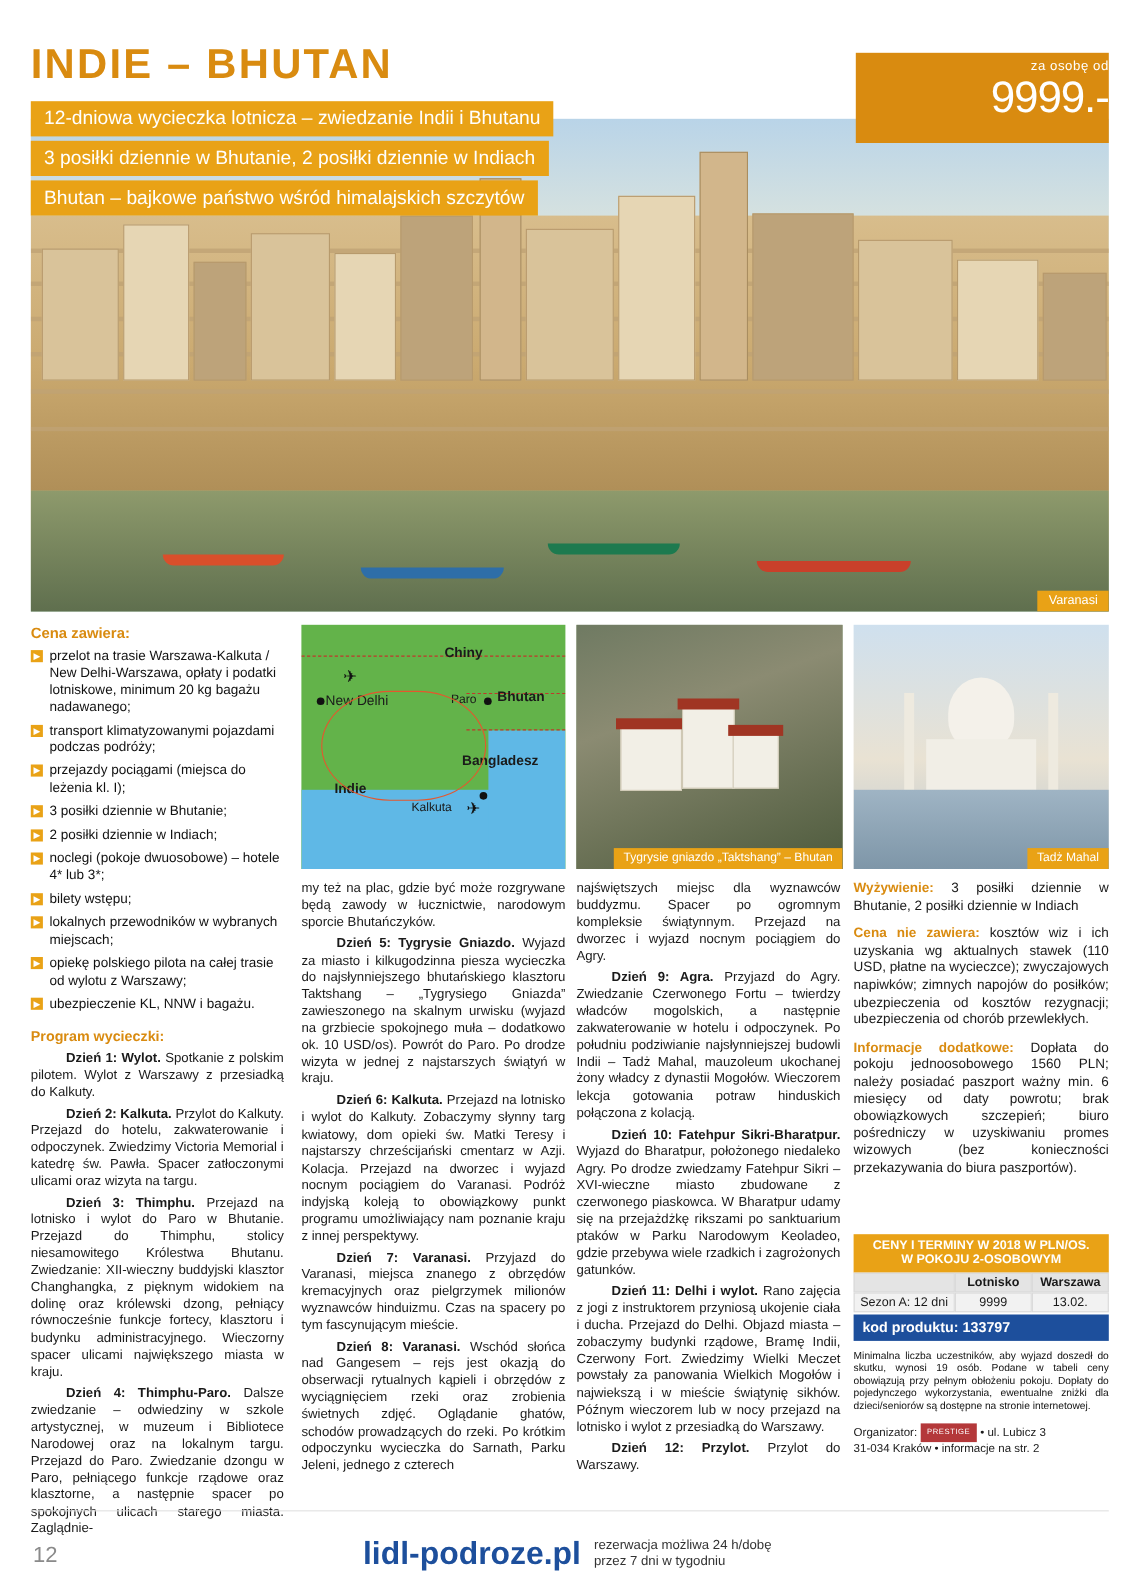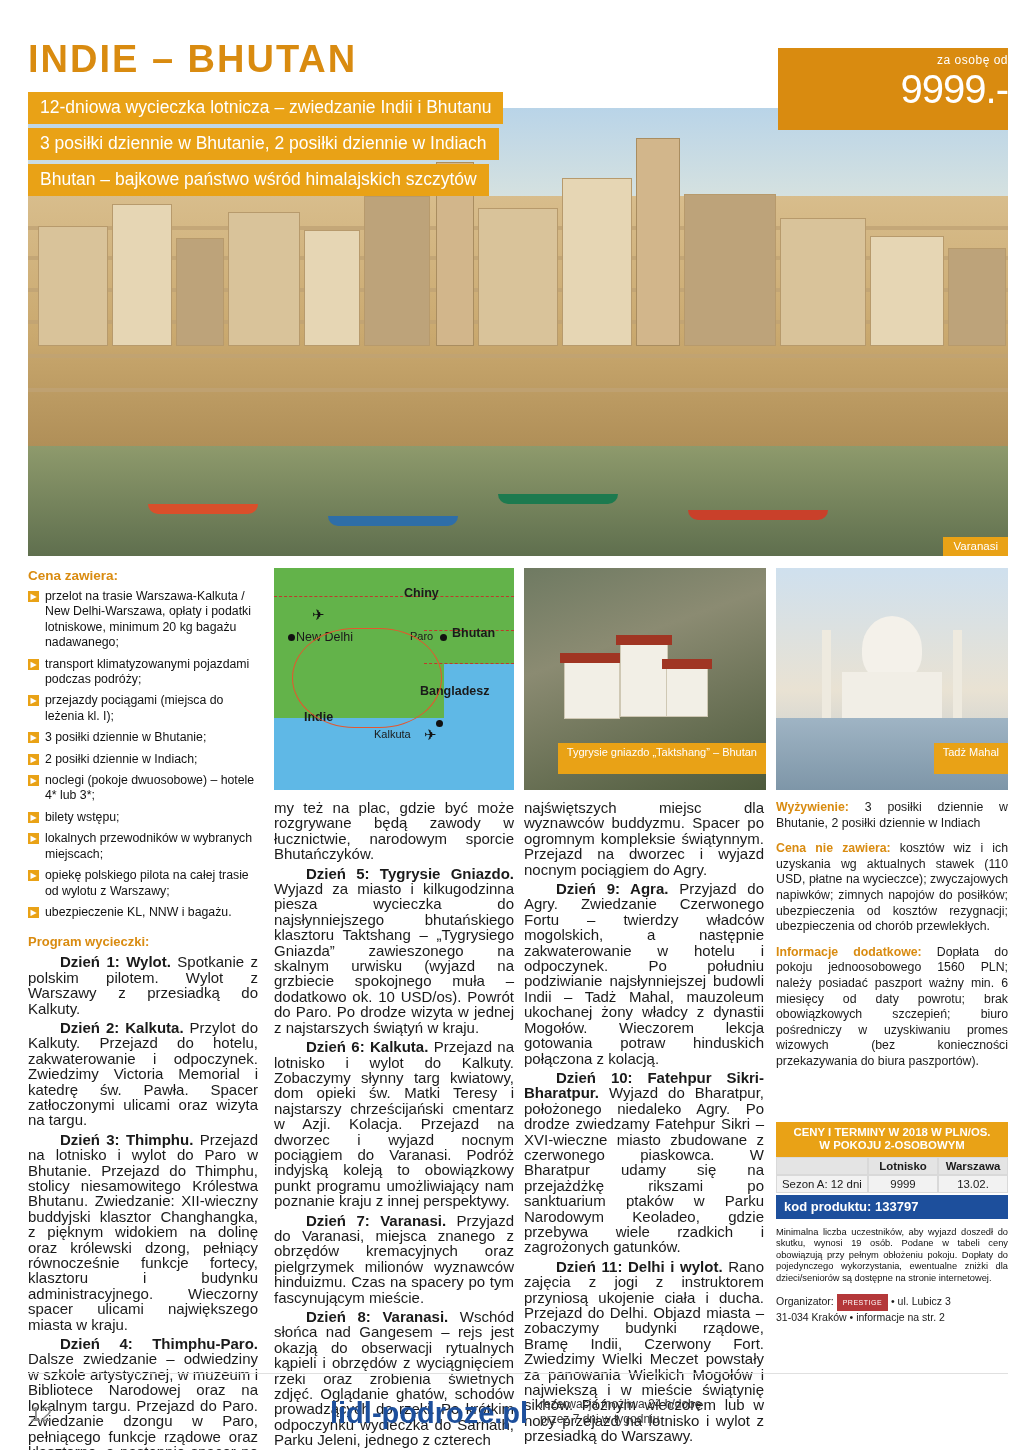--- a/index.html
+++ b/index.html
@@ -73,39 +73,39 @@
   .bullets { list-style:none; margin:0; padding:0; }
   .bullets li {
     position:relative; padding-left:17px; margin-bottom:6px;
     font-size:12.3px; line-height:15.4px; color:#111;
   }
   .bullets li .arw {
     position:absolute; left:0; top:2px; width:11px; height:11px;
     background:#e9a216; color:#fff; font-size:8px; line-height:11px; text-align:center;
   }
   .program-h { color:#d98b10; font-weight:bold; font-size:13px; margin:14px 0 5px 0; }
-  .prog-p { font-size:15px; line-height:15.4px; margin:0 0 4px 0; text-align:justify; }
+  .prog-p { font-size:12px; line-height:15.4px; margin:0 0 4px 0; text-align:justify; }
   .prog-p b { font-weight:bold;padding-left:32px; }
 
   
   .map {
     position:absolute; left:274px; top:568px; width:240px; height:222px;
     background:#63b34a; overflow:hidden;
   }
   .map .sea { position:absolute; left:0; bottom:0; width:100%; height:72px; background:#5fb8e6; }
   .map .sea2 { position:absolute; right:0; top:96px; width:70px; height:130px; background:#5fb8e6; }
   .map .lbl { position:absolute; font-size:12.5px; color:#1a1a1a; }
   .map .lbl.b { font-weight:bold; }
   .map .dot { position:absolute; width:7px; height:7px; background:#111; border-radius:50%; }
   .map .route { position:absolute; border:1.6px solid #e4572e; border-radius:50%/60%; }
   .dash { position:absolute; border-top:1.6px dashed #c0392b; }
   .map .plane { position:absolute; font-size:15px; color:#111; }
   .cap-orange {
-    position:absolute; bottom:16px; right:0;
-    background:#e9a216; color:#fff; font-size:11px; padding:3px 9px 16px 9px;
+    position:absolute; bottom:0; right:0;
+    background:#e9a216; color:#fff; font-size:11px; padding:3px 9px 4px 9px;
   }
 
   
   .photo2 {
     position:absolute; left:524px; top:568px; width:242px; height:222px; overflow:hidden;
     background:linear-gradient(#7d8e6a,#46562f);
   }
   .photo2 .cliff { position:absolute; left:0; top:0; width:100%; height:100%;
     background:linear-gradient(160deg,#6f7a62 0%, #8b8b72 35%, #4d5a3c 100%); }
   .photo2 .monastery { position:absolute; left:30px; top:55px; width:160px; height:110px; }

